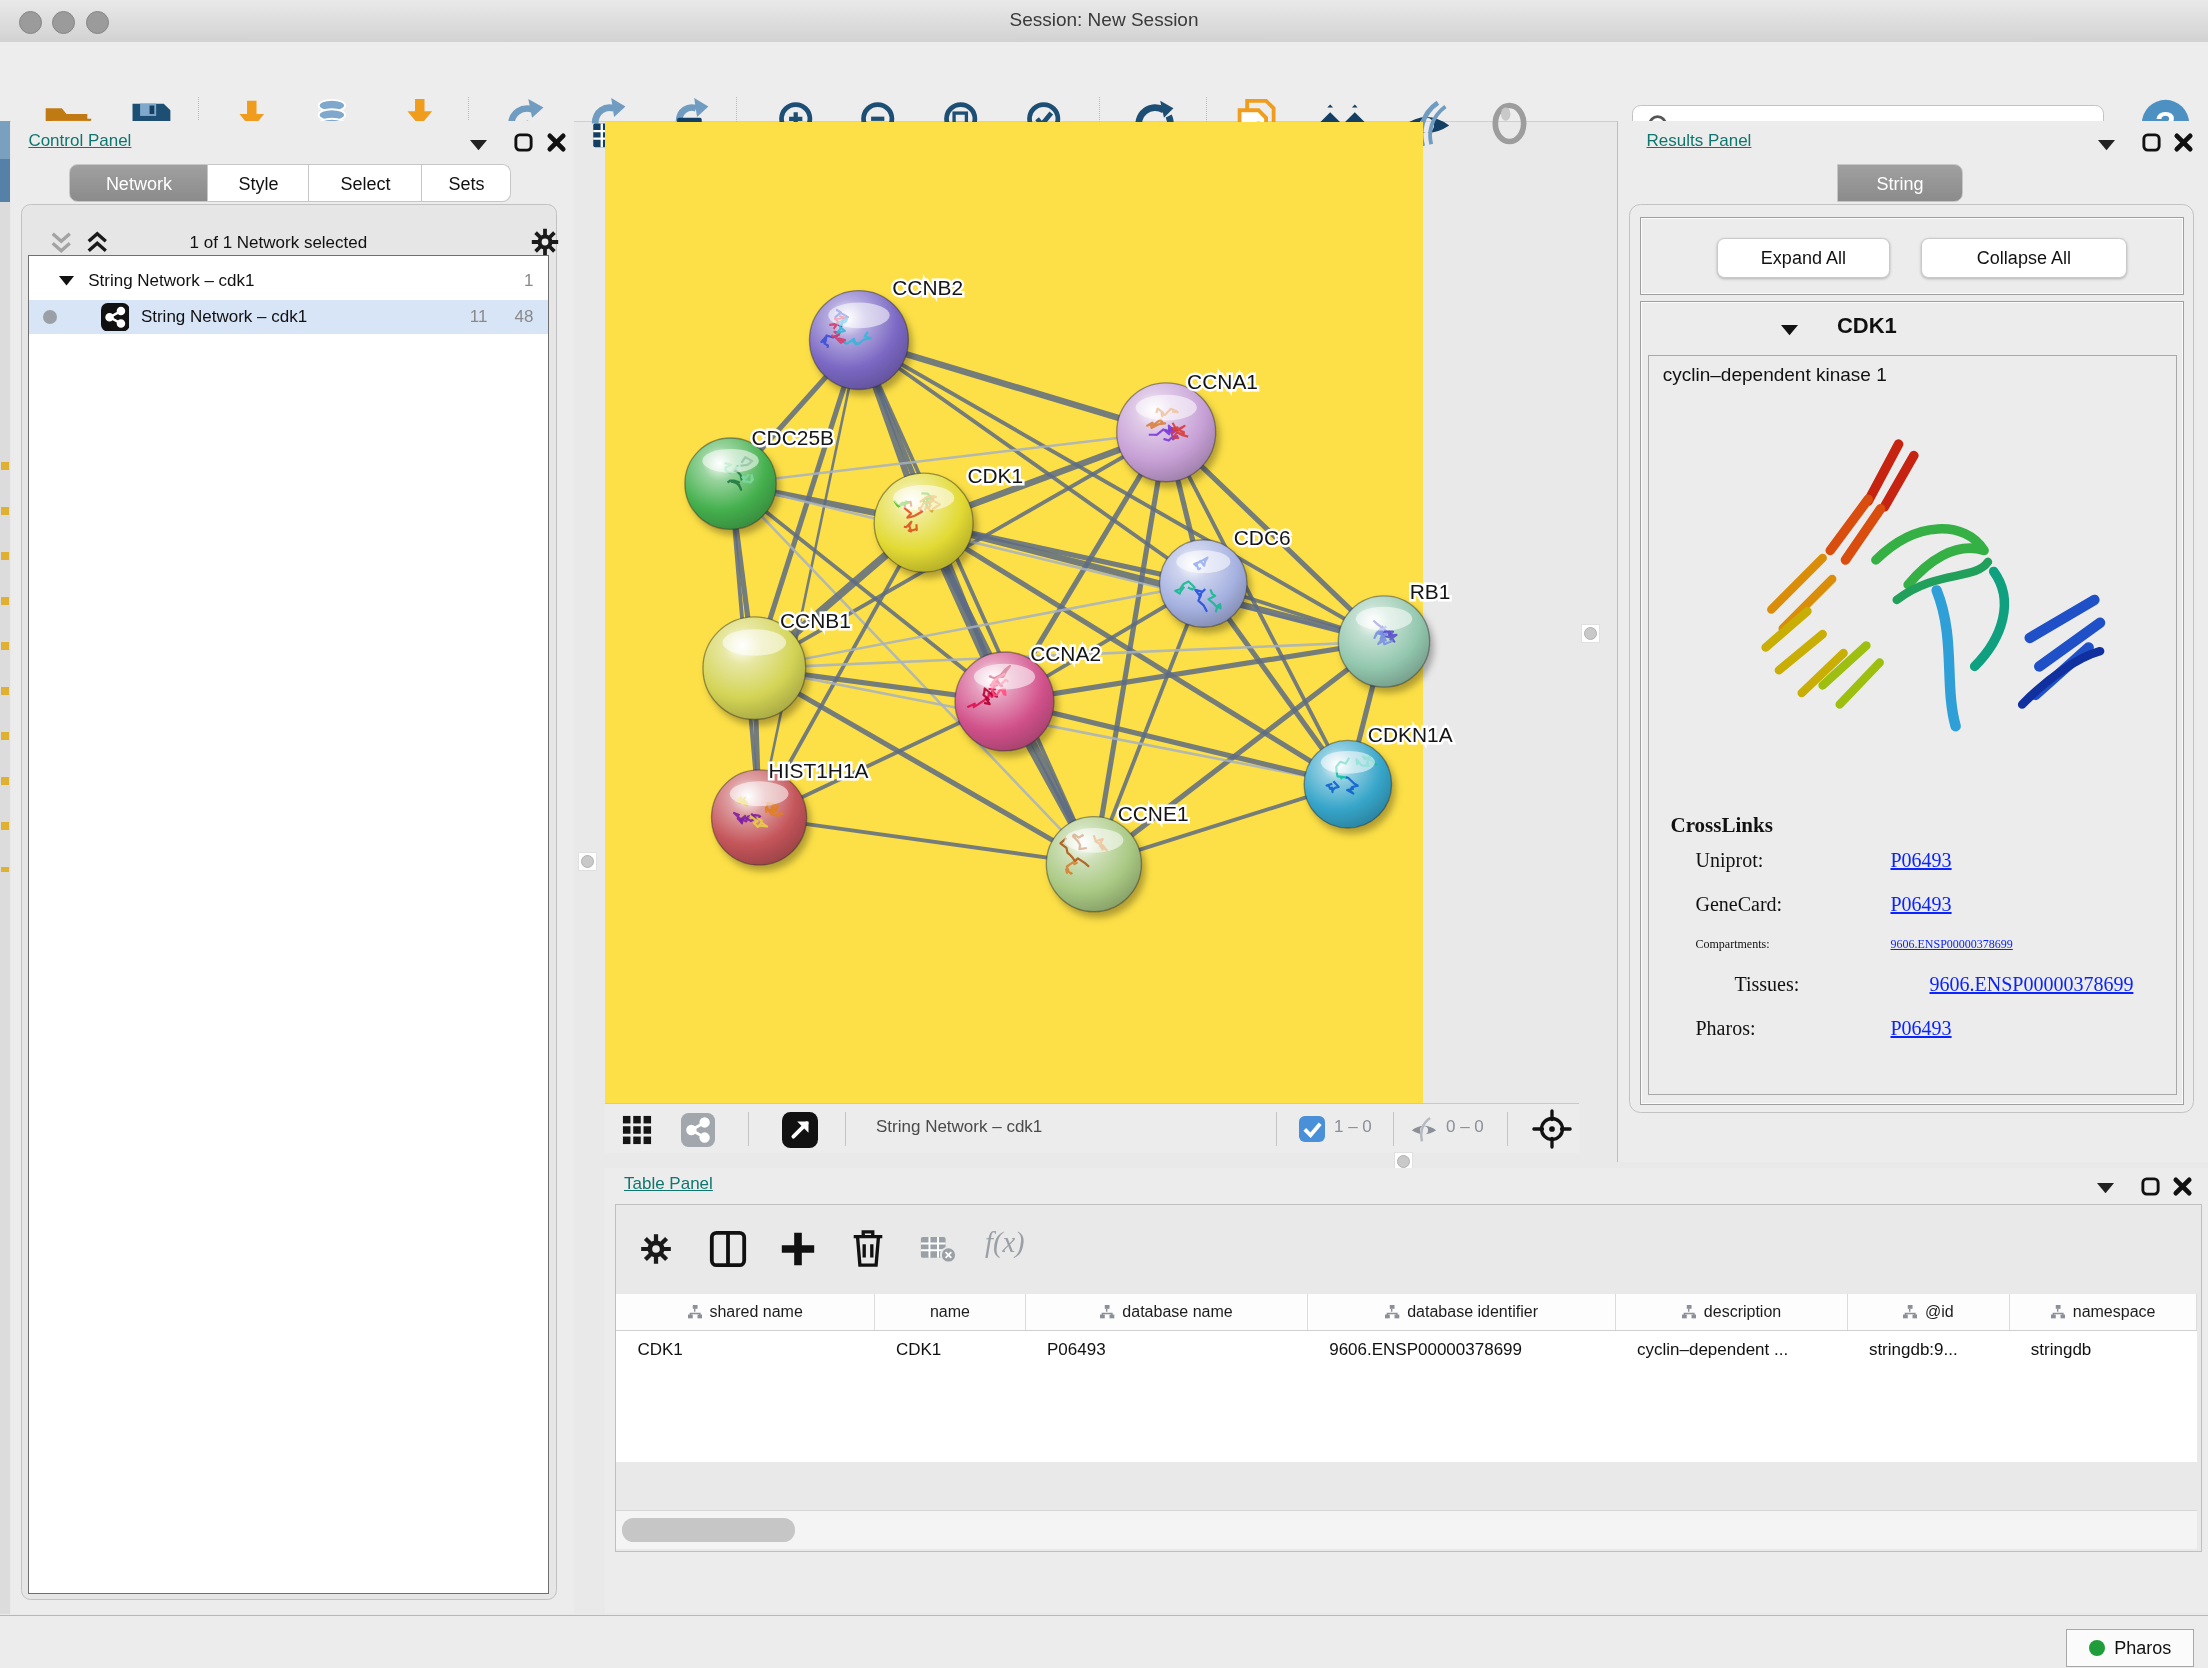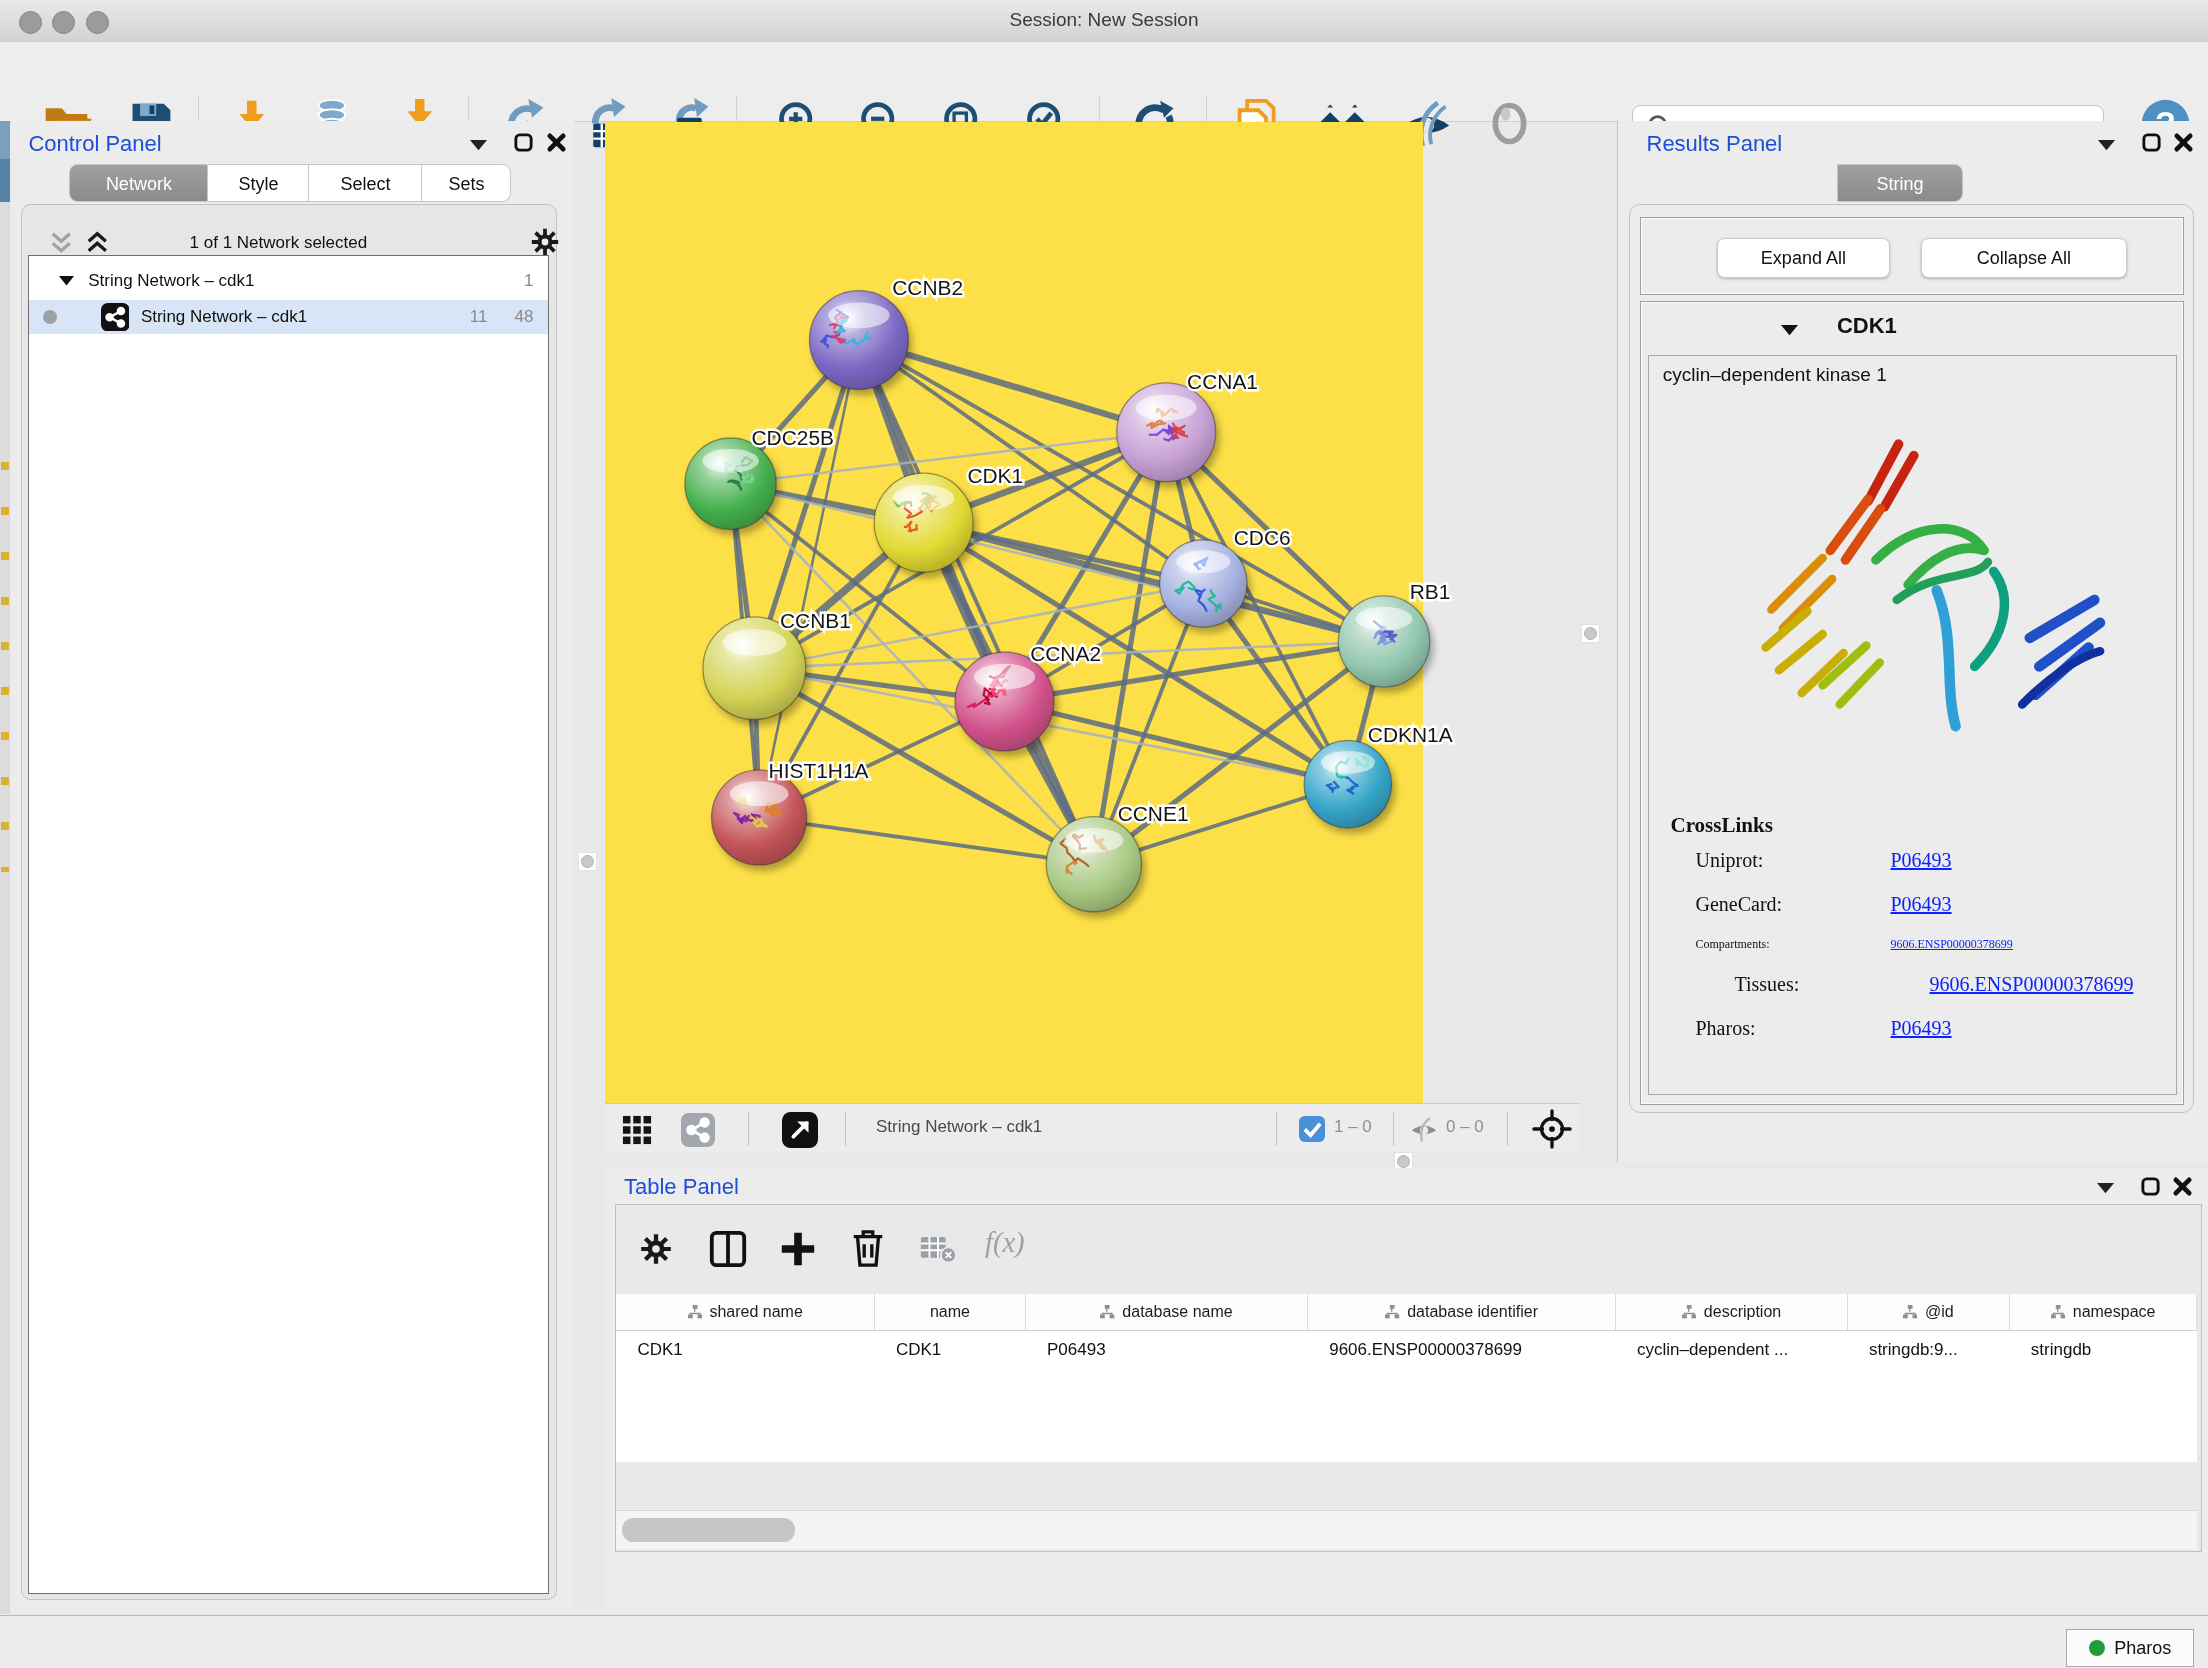--- a/index.html
+++ b/index.html
@@ -8,21 +8,21 @@
   
   .titlebar{left:0;top:0;width:2208px;height:42px;background:linear-gradient(#e9e9e9,#d2d2d2);border-bottom:1px solid #b4b4b4;}
   .tl-dot{top:10.5px;width:21px;height:21px;border-radius:50%;background:#9b9b9b;border:1px solid #868686;}
   .win-title{top:8.6px;left:0;width:100%;text-align:center;font-size:19px;color:#3a3a3a;font-weight:500;}
   
   .toolbar{left:0;top:42px;width:2208px;height:79px;background:#ededed;border-bottom:1px solid #cfcfcf;}
   .tbi{top:53px;width:57px;height:57px;display:flex;align-items:center;justify-content:center;}
   .tsep{top:55px;height:53px;border-left:1.9px dotted #b9b9b9;width:0;}
   .searchbox{left:1632px;top:63px;width:472px;height:44px;background:#fff;border:1.9px solid #c3c3c3;border-radius:8.6px;display:flex;align-items:center;padding-left:11.4px;box-sizing:border-box;}
   
-  .panel-title{font-size:22px;color:#1d4ed8;}
+  .panel-title{font-size:17px;color:#0f766e;text-decoration:underline;}
   .seg-wrap{display:flex;}
   .seg{height:38px;line-height:38px;text-align:center;font-size:18px;background:#fff;color:#111;border:1px solid #c6c6c6;border-left:none;box-sizing:border-box;}
   .seg:first-child{border-left:1px solid #c6c6c6;border-radius:8.6px 0 0 8.6px;}
   .seg:last-child{border-radius:0 8.6px 8.6px 0;}
   .seg.sel{background:linear-gradient(#a0a0a0,#8b8b8b);color:#fff;}
   
   .cp-frame{left:21px;top:204px;width:534px;height:1394px;background:#e6e6e6;border:1px solid #c2c2c2;border-radius:9.5px;}
   .tree-box{left:28.5px;top:255px;width:519px;height:1337px;background:#fff;border:1.9px solid #6f6f6f;}
   .tree-row{left:0;width:100%;height:34px;display:flex;align-items:center;font-size:17px;color:#111;}
   .tree-row.sel{background:#d8e5f7;}

